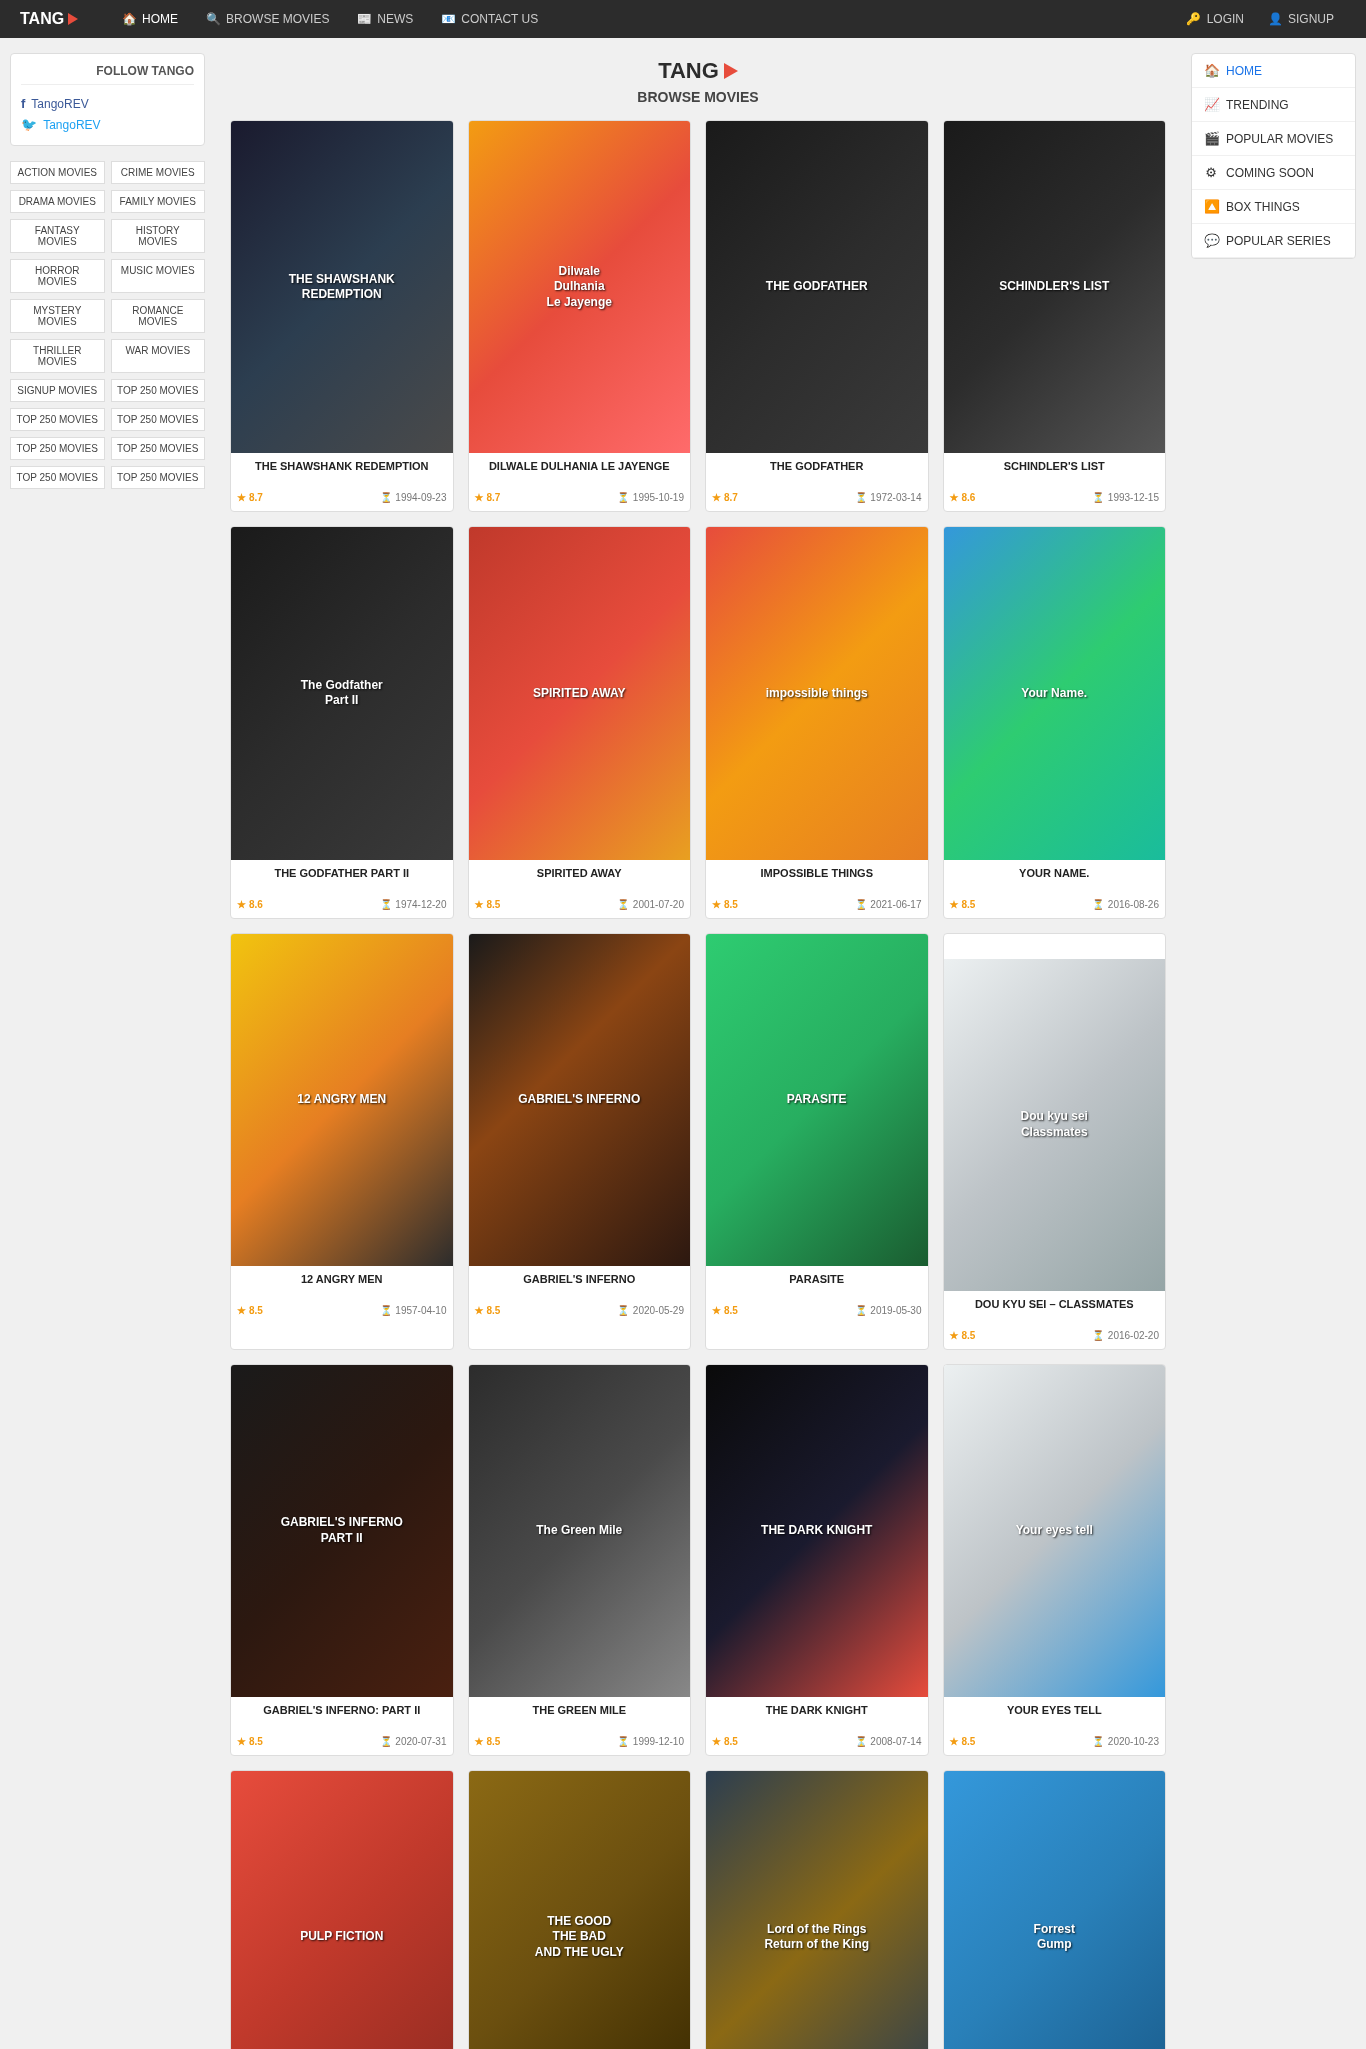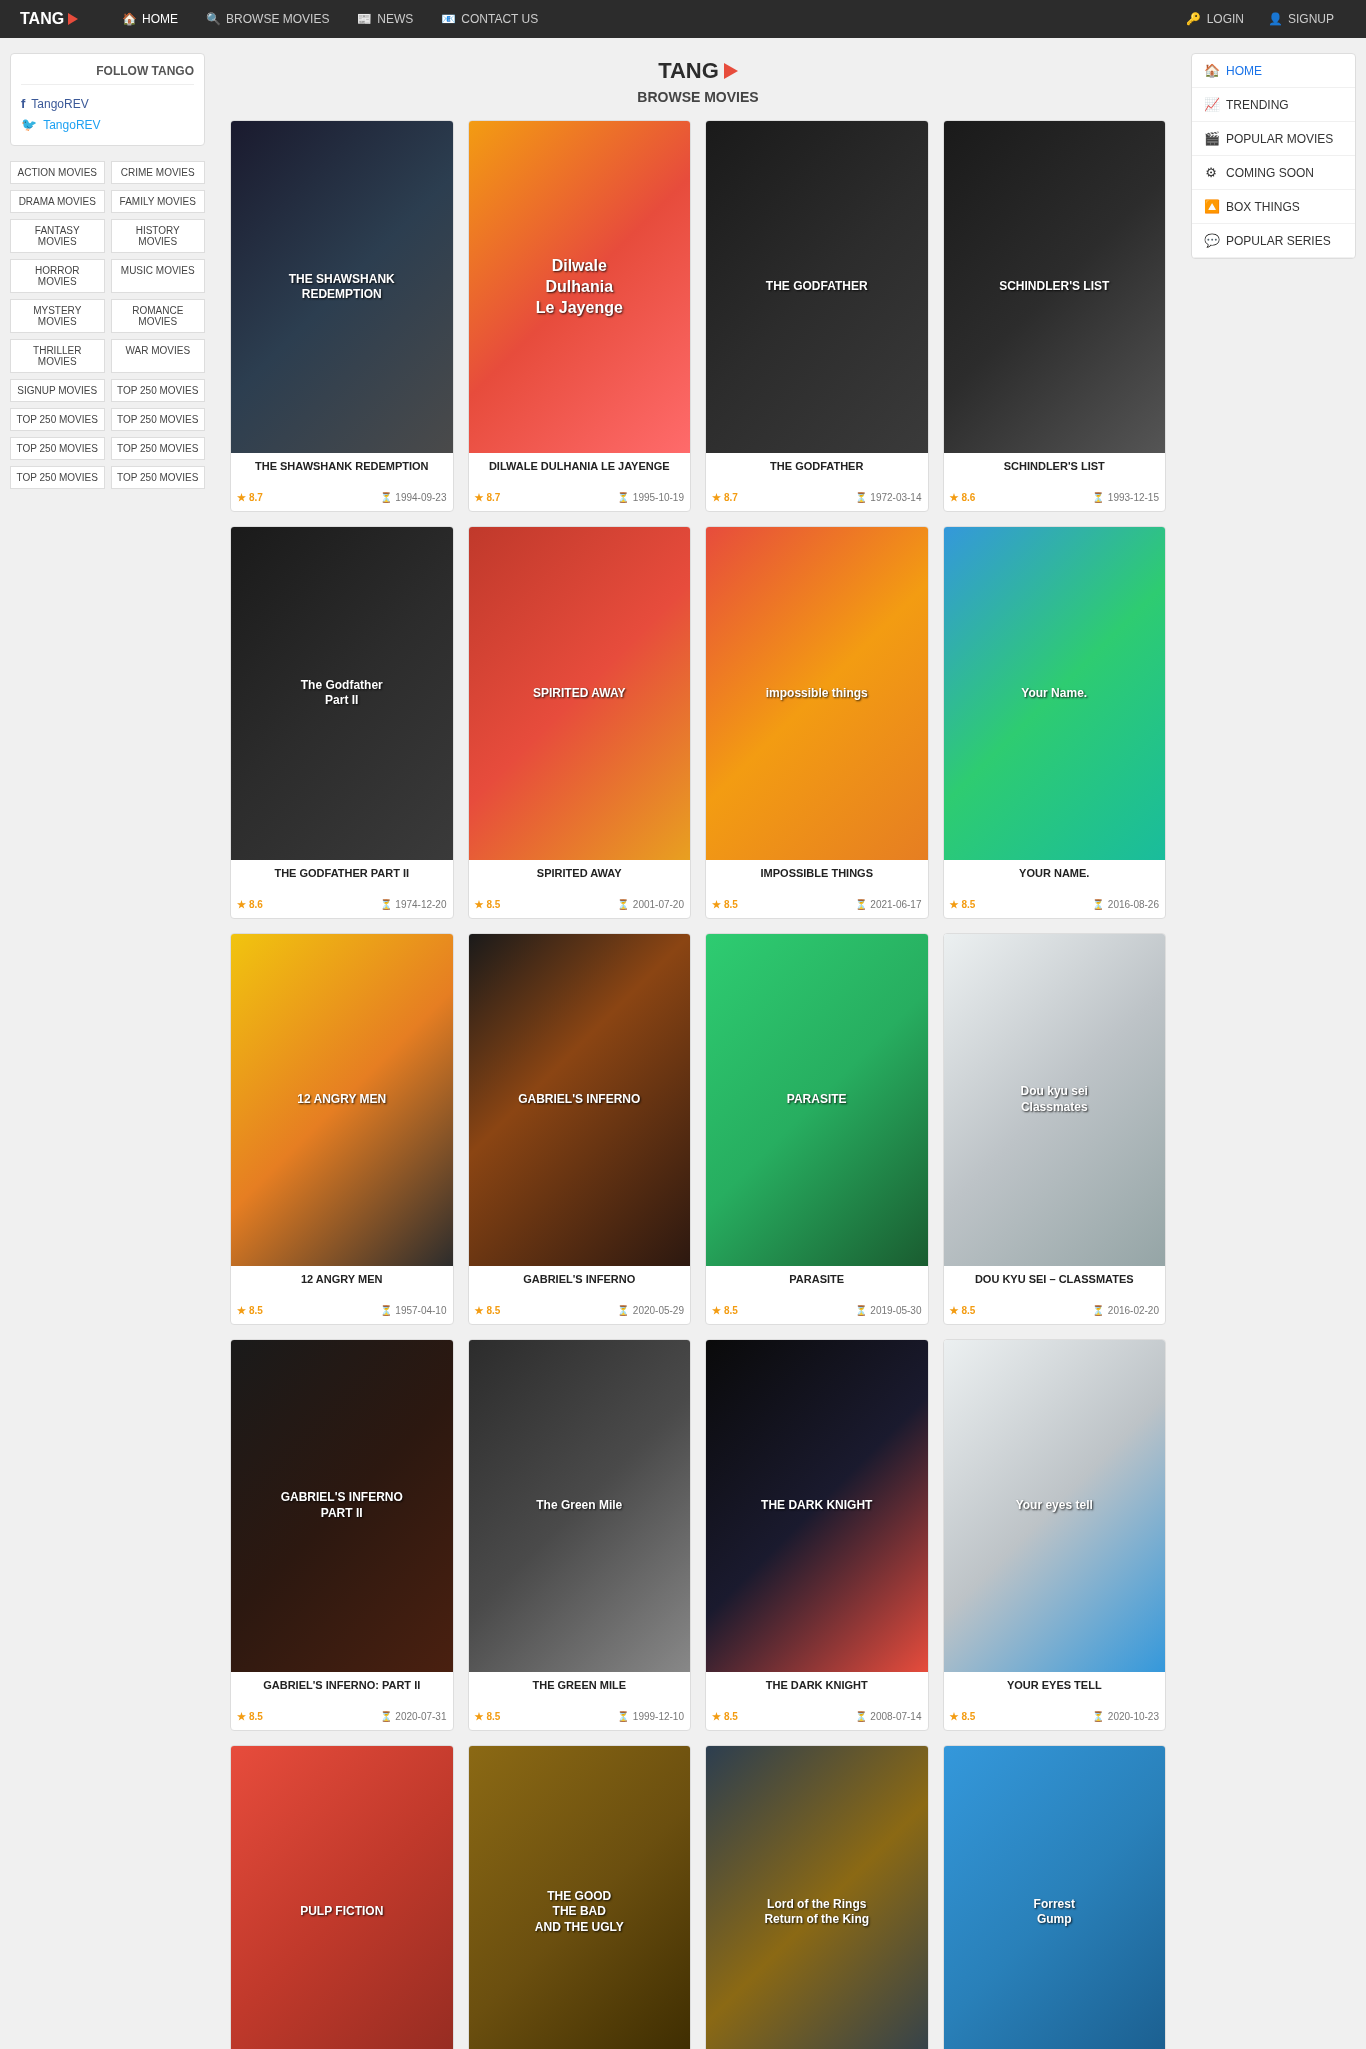--- a/index.html
+++ b/index.html
@@ -242,21 +242,21 @@
     .poster-dilwale { background: linear-gradient(135deg, #f39c12 0%, #e74c3c 50%, #ff6b6b 100%); }
     .poster-godfather { background: linear-gradient(135deg, #1a1a1a 0%, #2c2c2c 50%, #3a3a3a 100%); }
     .poster-schindler { background: linear-gradient(135deg, #1a1a1a 0%, #2c2c2c 50%, #555 100%); }
     .poster-godfather2 { background: linear-gradient(135deg, #1a1a1a 0%, #2c2c2c 50%, #3a3a3a 100%); }
     .poster-spirited { background: linear-gradient(135deg, #c0392b 0%, #e74c3c 50%, #e8a020 100%); }
     .poster-impossible { background: linear-gradient(135deg, #e74c3c 0%, #f39c12 50%, #e67e22 100%); }
     .poster-yourname { background: linear-gradient(135deg, #3498db 0%, #2ecc71 50%, #1abc9c 100%); }
     .poster-12angry { background: linear-gradient(135deg, #f1c40f 0%, #e67e22 50%, #2c2c2c 100%); }
     .poster-gabriel { background: linear-gradient(135deg, #1a1a1a 0%, #8B4513 40%, #2c1810 100%); }
     .poster-parasite { background: linear-gradient(135deg, #2ecc71 0%, #27ae60 50%, #1a5c30 100%); }
-    .poster-classmates { background: linear-gradient(135deg, #ecf0f1 0%, #bdc3c7 50%, #95a5a6 100%); }
+    .poster-classmates { background: linear-gradient(135deg, #ecf0f1 0%, #bdc3c7 50%, #95a5a6 100%); margin-top: 25px; }
     .poster-gabriel2 { background: linear-gradient(135deg, #1a1a1a 0%, #2c1810 50%, #4a2010 100%); }
     .poster-greenmile { background: linear-gradient(135deg, #2c2c2c 0%, #4a4a4a 50%, #888 100%); }
     .poster-darkknight { background: linear-gradient(135deg, #0a0a0a 0%, #1a1a2e 50%, #e74c3c 100%); }
     .poster-youreyes { background: linear-gradient(135deg, #ecf0f1 0%, #bdc3c7 50%, #3498db 100%); }
     .poster-pulp { background: linear-gradient(135deg, #e74c3c 0%, #c0392b 50%, #922b21 100%); }
     .poster-goodbad { background: linear-gradient(135deg, #8B6914 0%, #6B4F0F 50%, #3a2a00 100%); }
     .poster-lotr { background: linear-gradient(135deg, #2c3e50 0%, #8B6914 50%, #2c3e50 100%); }
     .poster-forrest { background: linear-gradient(135deg, #3498db 0%, #2980b9 50%, #1a5c8c 100%); }
   </style>
 </head>
@@ -356,21 +356,21 @@
                 <span>8.7</span>
               </div>
               <div class="movie-date">
                 <span class="hourglass">⏳</span>
                 <span>1994-09-23</span>
               </div>
             </div>
           </div>
         </div>
         <div class="movie-card">
-          <div class="movie-poster-placeholder poster-dilwale" style="color: rgb(255, 255, 255); text-shadow: rgba(0, 0, 0, 0.8) 1px 1px 2px; font-size: 16px; font-weight: bold; white-space: pre-line;">Dilwale
+          <div class="movie-poster-placeholder poster-dilwale" style="color: rgb(255, 255, 255); text-shadow: rgba(0, 0, 0, 0.8) 1px 1px 2px; font-size: 12px; font-weight: bold; white-space: pre-line;">Dilwale
 Dulhania
 Le Jayenge</div>
           <div class="movie-info">
             <div class="movie-title">DILWALE DULHANIA LE JAYENGE</div>
             <div class="movie-meta">
               <div class="movie-rating">
                 <span class="star">★</span>
                 <span>8.7</span>
               </div>
               <div class="movie-date">

